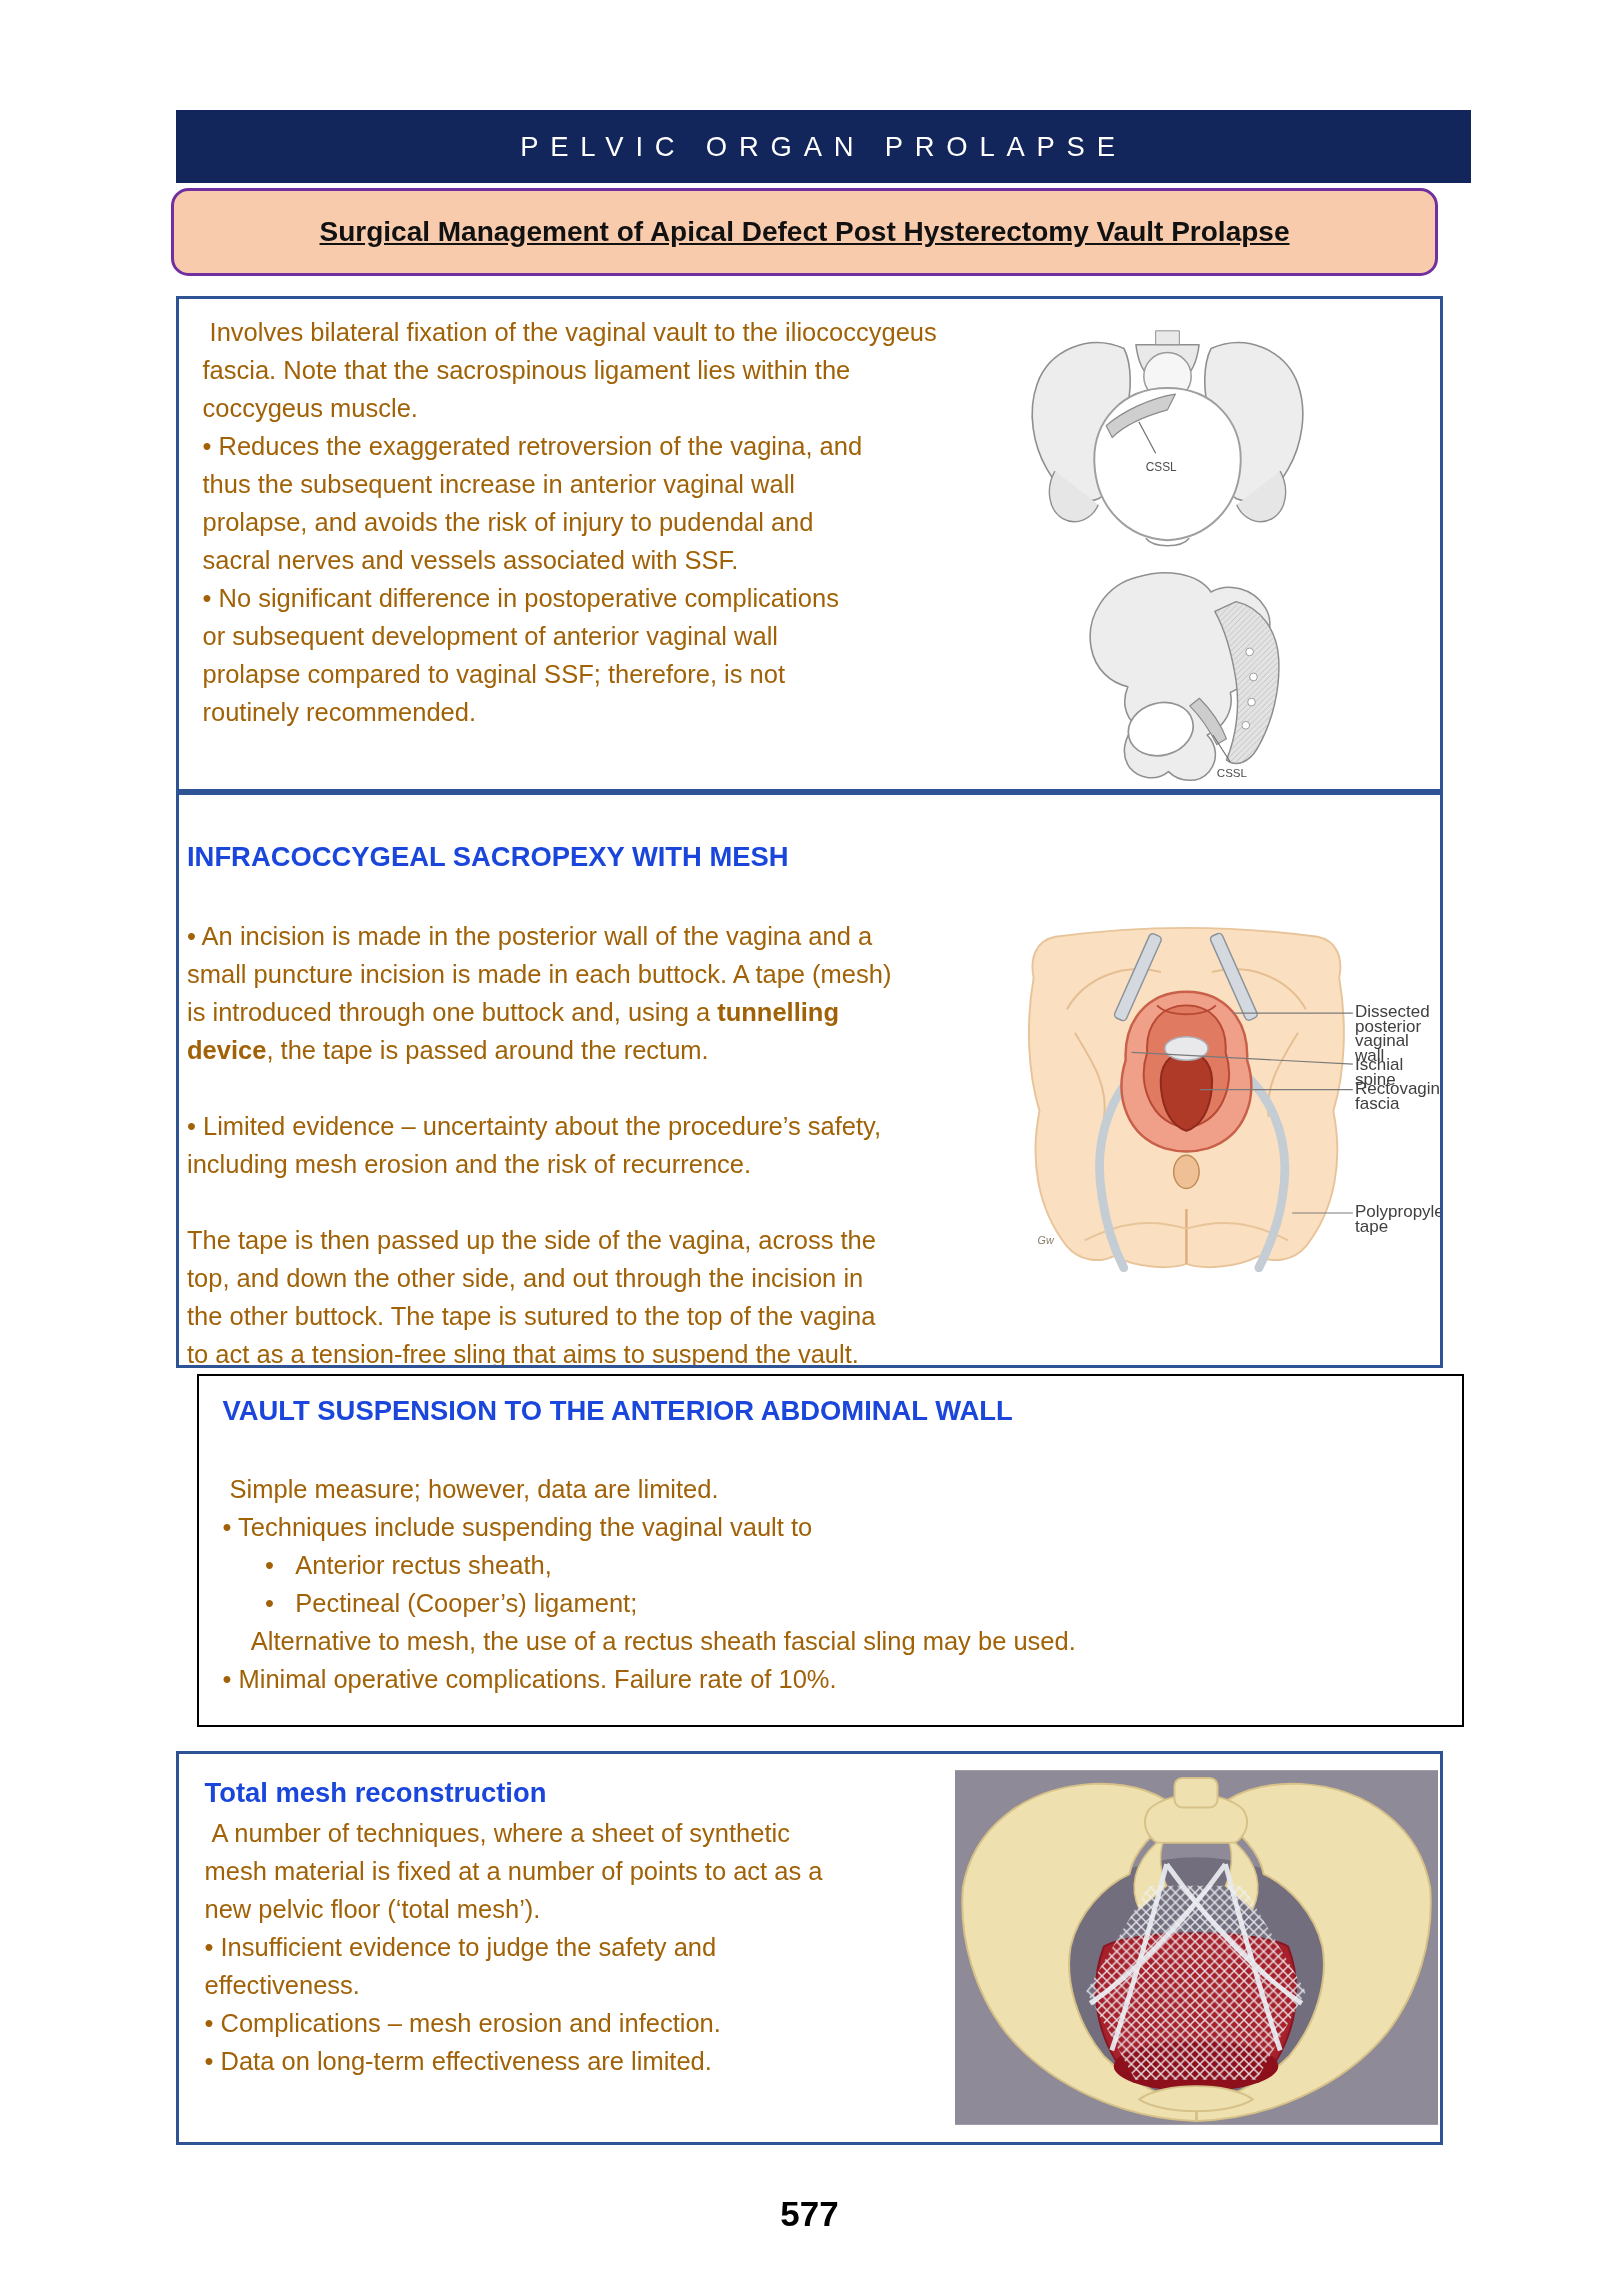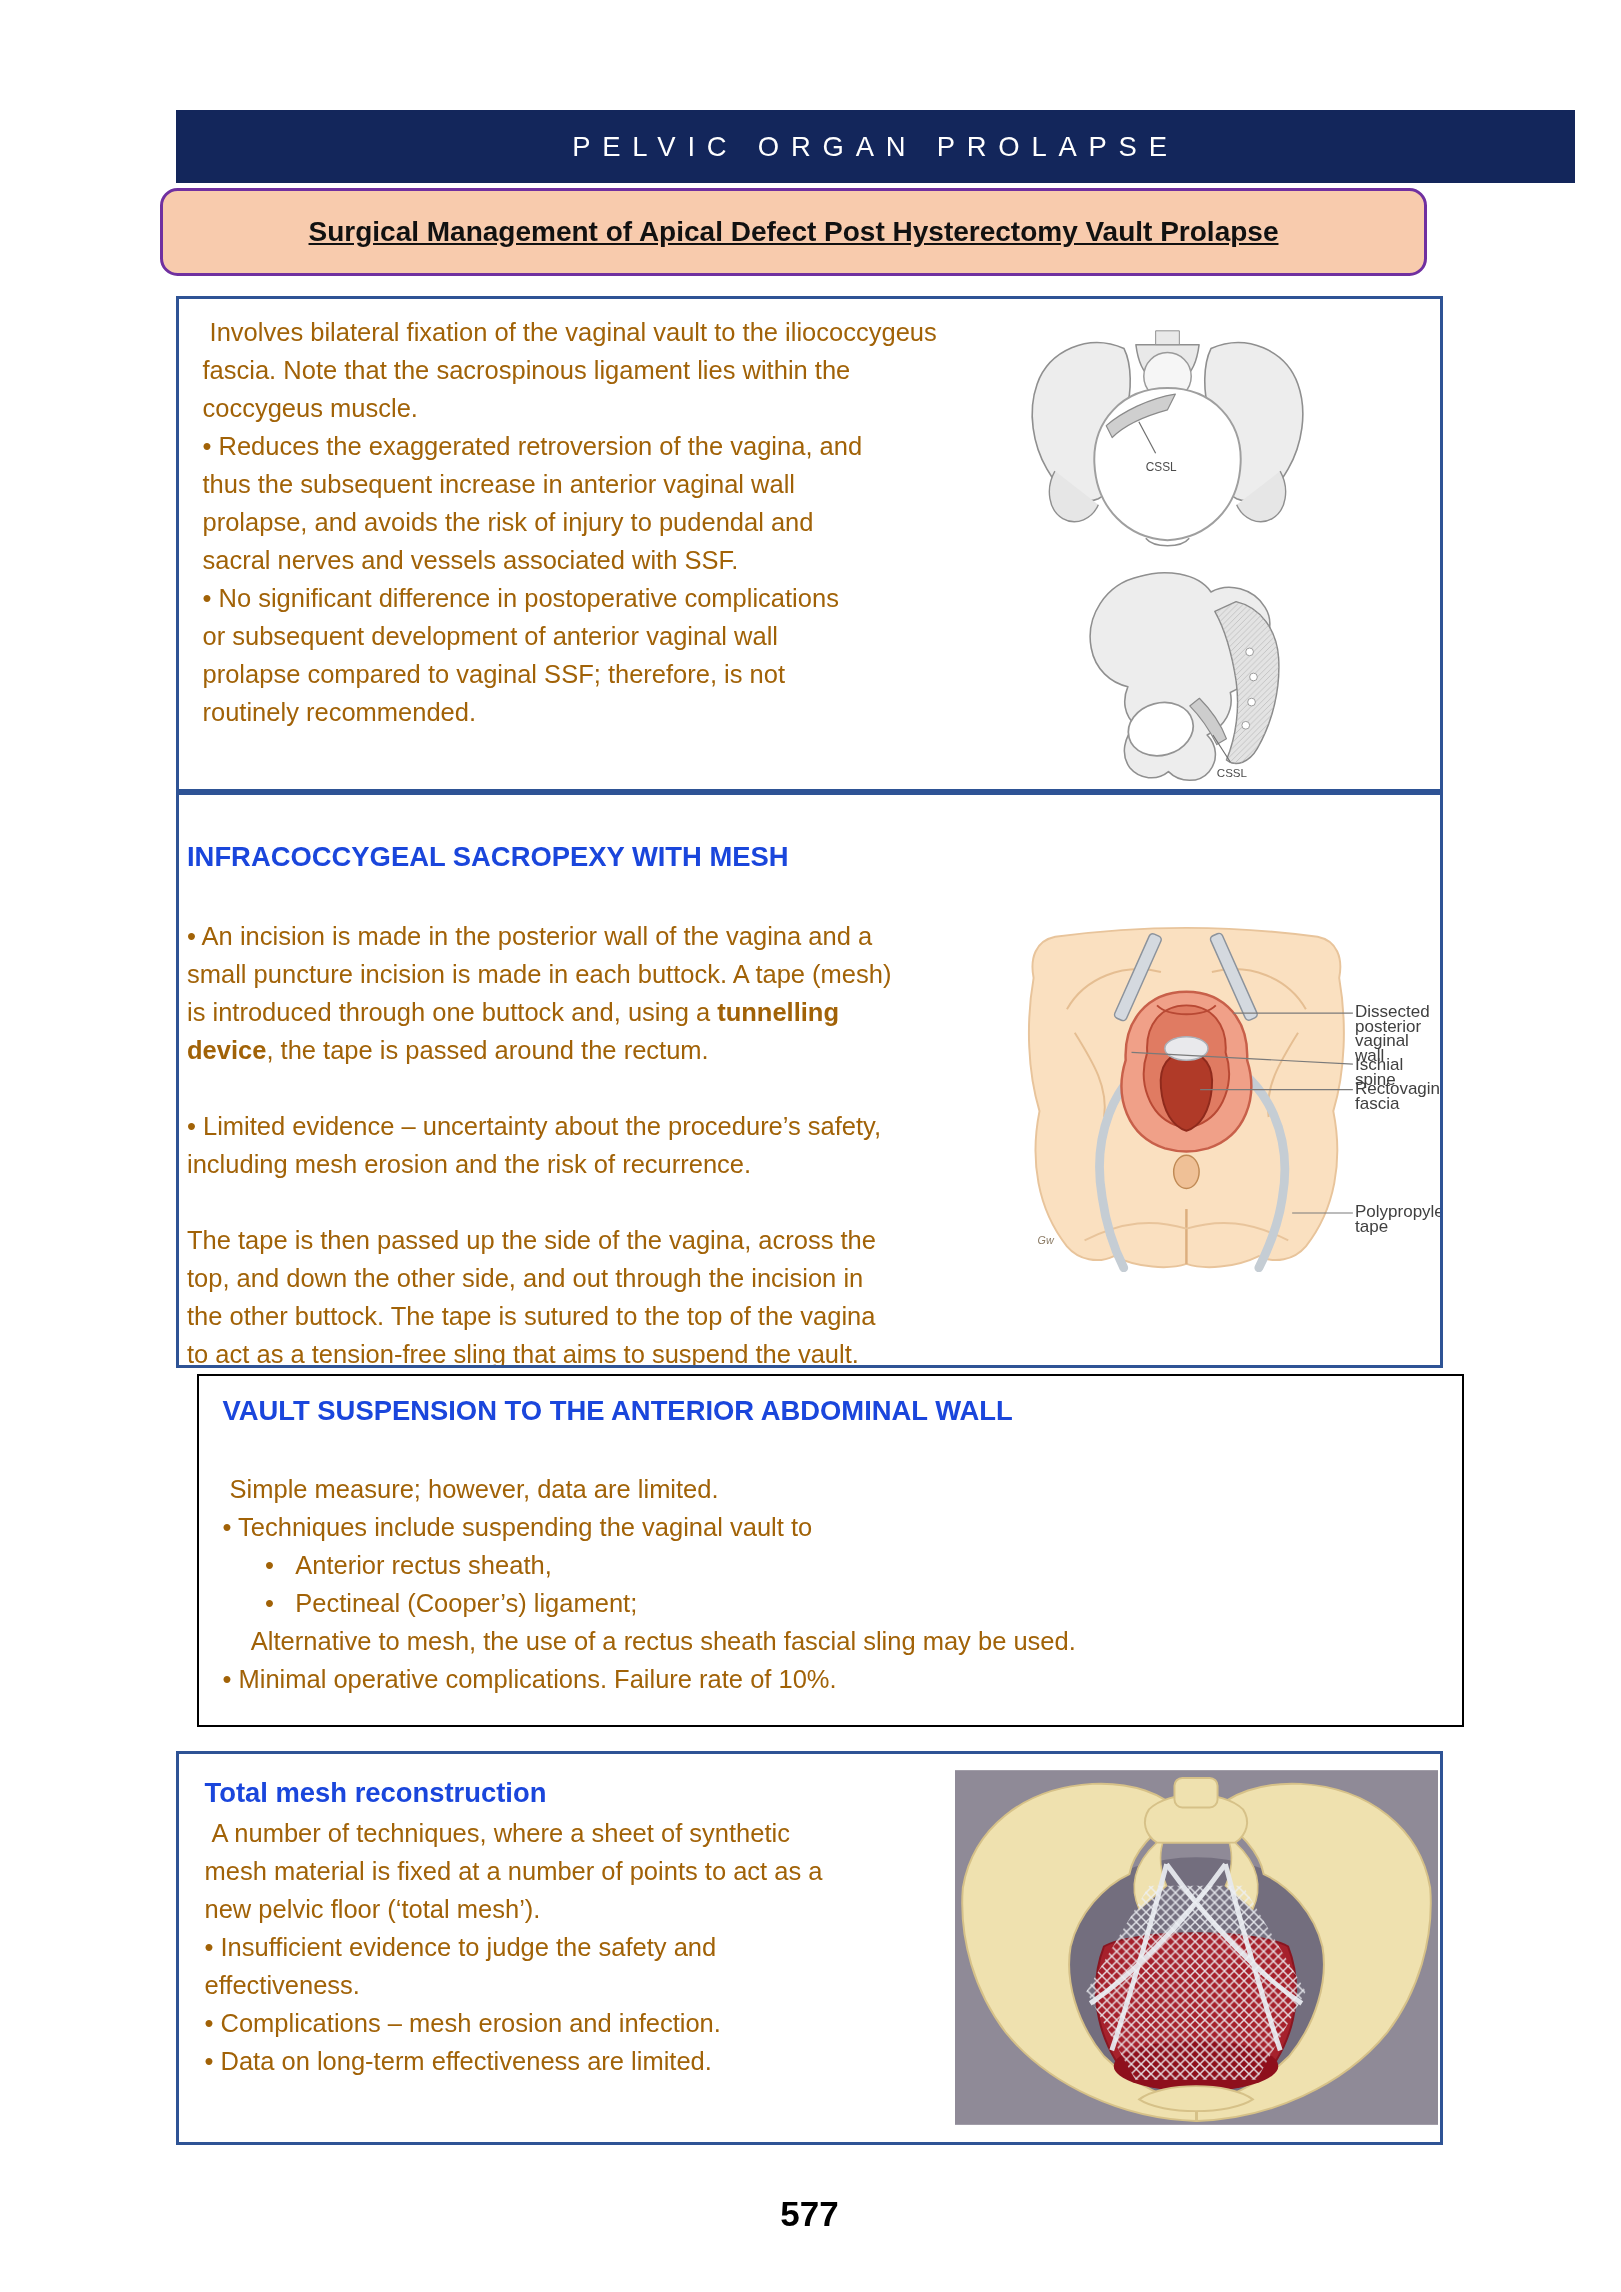--- a/index.html
+++ b/index.html
@@ -2,29 +2,29 @@
 <html><head>
 <meta charset="utf-8">
 <style>
   html,body { margin:0; padding:0; background:#ffffff; }
   .page {
     position:relative; width:1621px; height:2293px; background:#ffffff;
     font-family:"Liberation Sans", sans-serif; color:#000; overflow:hidden;
   }
   
   .header-bar {
-    position:absolute; left:176px; top:110px; width:1399px; height:73px;
+    position:absolute; left:176px; top:110px; width:1295px; height:73px;
     background:#13265B; display:flex; align-items:center; justify-content:center;
   }
   .header-title {
     color:#ffffff; font-size:27.4px; letter-spacing:11.8px; white-space:nowrap;
   }
   
   .banner {
-    position:absolute; left:160px; top:188px; width:1267px; height:88px;
+    position:absolute; left:171px; top:188px; width:1267px; height:88px;
     background:#F8CBAD; border:3.9px solid #7030A0; border-radius:17.6px;
     box-sizing:border-box; display:flex; align-items:center; justify-content:center;
   }
   .banner-title { font-size:28px; font-weight:bold; text-decoration:underline; color:#111; }
   
   .section {
     position:absolute; left:176px; width:1267px; background:#ffffff;
     box-sizing:border-box; overflow:hidden;
   }
   .section.blue { border:3.9px solid #2E5395; }

